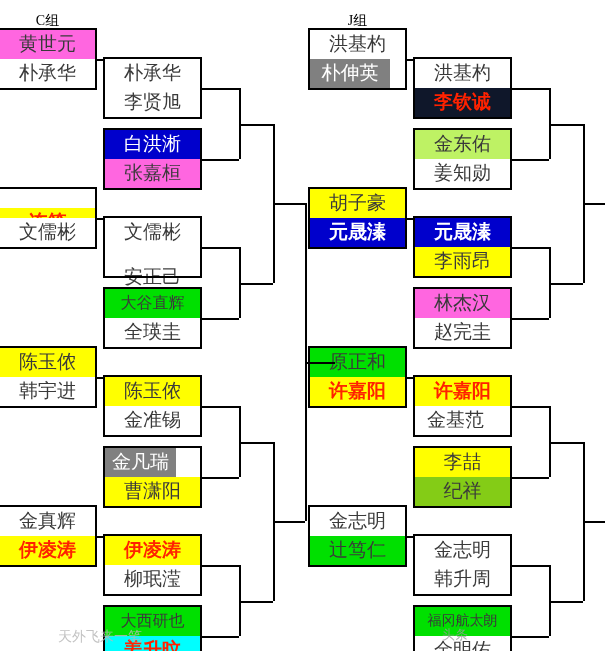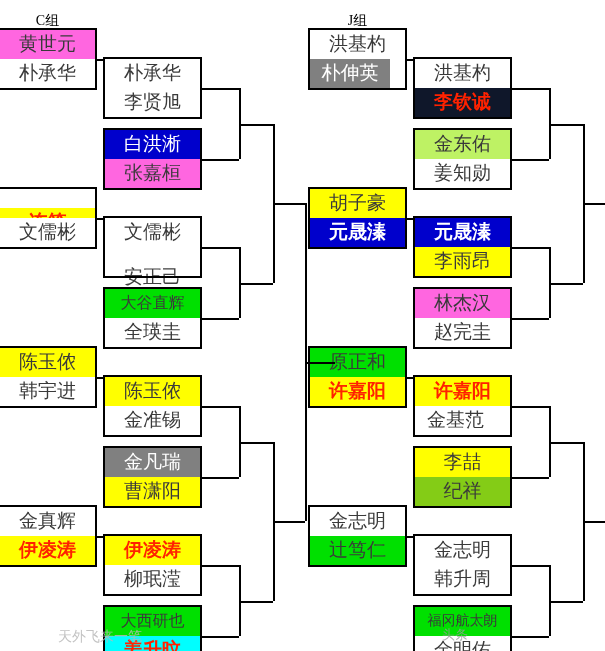--- a/index.html
+++ b/index.html
@@ -66,21 +66,21 @@
       <div class="cell" style="left: 105px; top: 59px; width: 95px; background: rgb(255, 255, 255); color: rgb(58, 58, 58);">朴承华</div>
       <div class="cell" style="left: 105px; top: 88px; width: 95px; background: rgb(255, 255, 255); color: rgb(58, 58, 58);">李贤旭</div>
       <div class="cell" style="left: 105px; top: 130px; width: 95px; background: rgb(0, 0, 204); color: rgb(255, 255, 255);">白洪淅</div>
       <div class="cell" style="left: 105px; top: 159px; width: 95px; background: rgb(255, 102, 224); color: rgb(58, 58, 58);">张嘉桓</div>
       <div class="cell" style="left: 105px; top: 218px; width: 95px; background: rgb(255, 255, 255); color: rgb(58, 58, 58);">文儒彬</div>
       <div class="cell" style="left: 105px; top: 247px; width: 95px; background: rgb(255, 255, 255); color: #404040; margin-top: 16px;">安正己</div>
       <div class="cell small" style="left: 105px; top: 289px; width: 95px; background: rgb(0, 224, 0); color: rgb(58, 58, 58);">大谷直辉</div>
       <div class="cell" style="left: 105px; top: 318px; width: 95px; background: rgb(255, 255, 255); color: rgb(58, 58, 58);">全瑛圭</div>
       <div class="cell" style="left: 105px; top: 377px; width: 95px; background: rgb(255, 255, 0); color: rgb(58, 58, 58);">陈玉侬</div>
       <div class="cell" style="left: 105px; top: 406px; width: 95px; background: rgb(255, 255, 255); color: rgb(58, 58, 58);">金准锡</div>
-      <div class="cell" style="left: 105px; top: 448px; width: 95px; background: rgb(128, 128, 128); color: rgb(255, 255, 255);">金凡瑞</div>
+      <div class="cell" style="left: 105px; top: 448px; width: 71px; background: rgb(128, 128, 128); color: rgb(255, 255, 255);">金凡瑞</div>
       <div class="cell" style="left: 105px; top: 477px; width: 95px; background: rgb(255, 255, 0); color: rgb(58, 58, 58);">曹潇阳</div>
       <div class="cell" style="left: 105px; top: 536px; width: 95px; background: rgb(255, 255, 0); color: rgb(255, 34, 0); font-weight: 700;">伊凌涛</div>
       <div class="cell" style="left: 105px; top: 565px; width: 95px; background: rgb(255, 255, 255); color: rgb(58, 58, 58);">柳珉滢</div>
       <div class="cell small" style="left: 105px; top: 607px; width: 95px; background: rgb(0, 224, 0); color: rgb(58, 58, 58);">大西研也</div>
       <div class="cell" style="left: 105px; top: 636px; width: 95px; background: rgb(0, 255, 255); color: rgb(255, 34, 0); font-weight: 700;">姜升旼</div>
       <div class="cell" style="left: 310px; top: 30px; width: 95px; background: rgb(255, 255, 255); color: rgb(58, 58, 58);">洪基杓</div>
       <div class="cell" style="left: 310px; top: 59px; width: 80px; background: rgb(128, 128, 128); color: rgb(255, 255, 255);">朴伸英</div>
       <div class="cell" style="left: 310px; top: 189px; width: 95px; background: rgb(255, 255, 0); color: rgb(58, 58, 58);">胡子豪</div>
       <div class="cell" style="left: 310px; top: 218px; width: 95px; background: rgb(0, 0, 204); color: rgb(255, 255, 255); font-weight: 700;">元晟溱</div>
       <div class="cell" style="left: 310px; top: 348px; width: 95px; background: rgb(0, 224, 0); color: rgb(58, 58, 58);">原正和</div>

